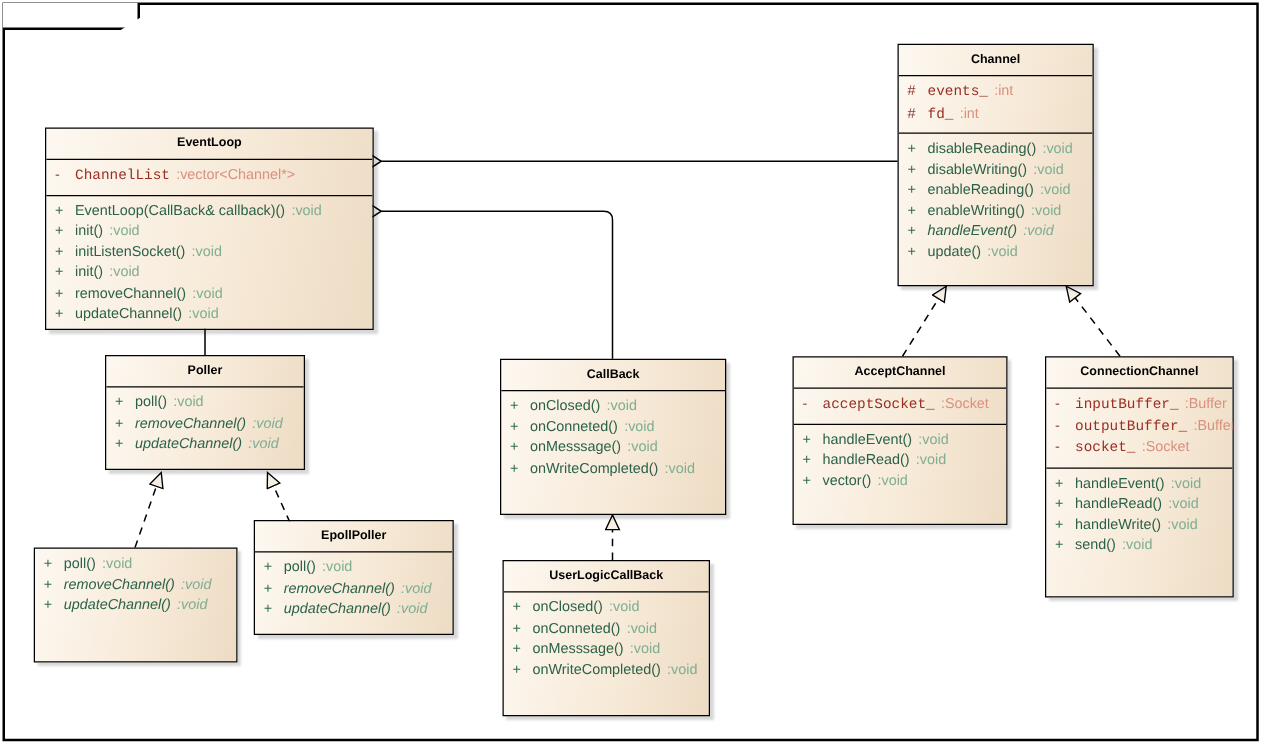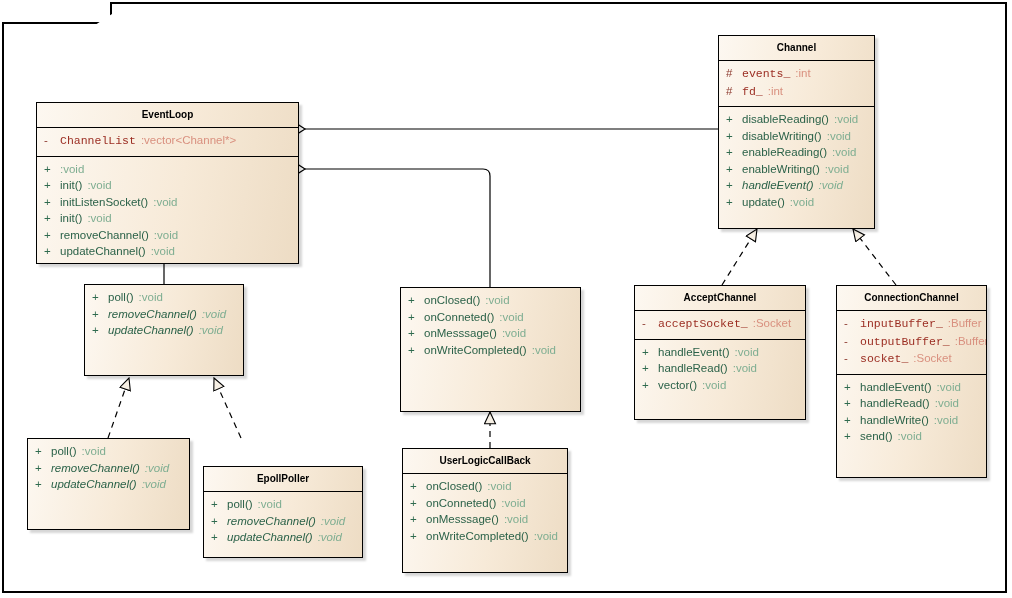--- a/index.html
+++ b/index.html
@@ -173,20 +173,21 @@
       <div class="compartment">
         <div class="member attr">
           <span class="vis">-</span>
           <span class="mname">ChannelList</span>
           <span class="mtype">:vector&lt;Channel*&gt;</span>
         </div>
       </div>
       <div class="compartment grow">
         <div class="member op">
           <span class="vis">+</span>
+          <span class="mname">EventLoop(CallBack&amp; callback)()</span>
           <span class="mtype">:void</span>
         </div>
         <div class="member op">
           <span class="vis">+</span>
           <span class="mname">init()</span>
           <span class="mtype">:void</span>
         </div>
         <div class="member op">
           <span class="vis">+</span>
           <span class="mname">initListenSocket()</span>
@@ -255,20 +256,21 @@
         <div class="member op">
           <span class="vis">+</span>
           <span class="mname">update()</span>
           <span class="mtype">:void</span>
         </div>
       </div>
     </div>
   </div>
 
   <div class="cls" style="left:84px;top:284px;width:160px;height:92px;">
+    <div class="cls-name">Poller</div>
     <div class="cls-body">
       <div class="compartment grow">
         <div class="member op">
           <span class="vis">+</span>
           <span class="mname">poll()</span>
           <span class="mtype">:void</span>
         </div>
         <div class="member op abstract">
           <span class="vis">+</span>
           <span class="mname">removeChannel()</span>
@@ -298,21 +300,21 @@
         </div>
         <div class="member op abstract">
           <span class="vis">+</span>
           <span class="mname">updateChannel()</span>
           <span class="mtype">:void</span>
         </div>
       </div>
     </div>
   </div>
 
-  <div class="cls" style="left:203px;top:466px;width:160px;height:92px;">
+  <div class="cls" style="left:203px;top:416px;width:160px;height:92px;">
     <div class="cls-name">EpollPoller</div>
     <div class="cls-body">
       <div class="compartment grow">
         <div class="member op">
           <span class="vis">+</span>
           <span class="mname">poll()</span>
           <span class="mtype">:void</span>
         </div>
         <div class="member op abstract">
           <span class="vis">+</span>
@@ -322,20 +324,21 @@
         <div class="member op abstract">
           <span class="vis">+</span>
           <span class="mname">updateChannel()</span>
           <span class="mtype">:void</span>
         </div>
       </div>
     </div>
   </div>
 
   <div class="cls" style="left:400px;top:287px;width:181px;height:125px;">
+    <div class="cls-name">CallBack</div>
     <div class="cls-body">
       <div class="compartment grow">
         <div class="member op">
           <span class="vis">+</span>
           <span class="mname">onClosed()</span>
           <span class="mtype">:void</span>
         </div>
         <div class="member op">
           <span class="vis">+</span>
           <span class="mname">onConneted()</span>

